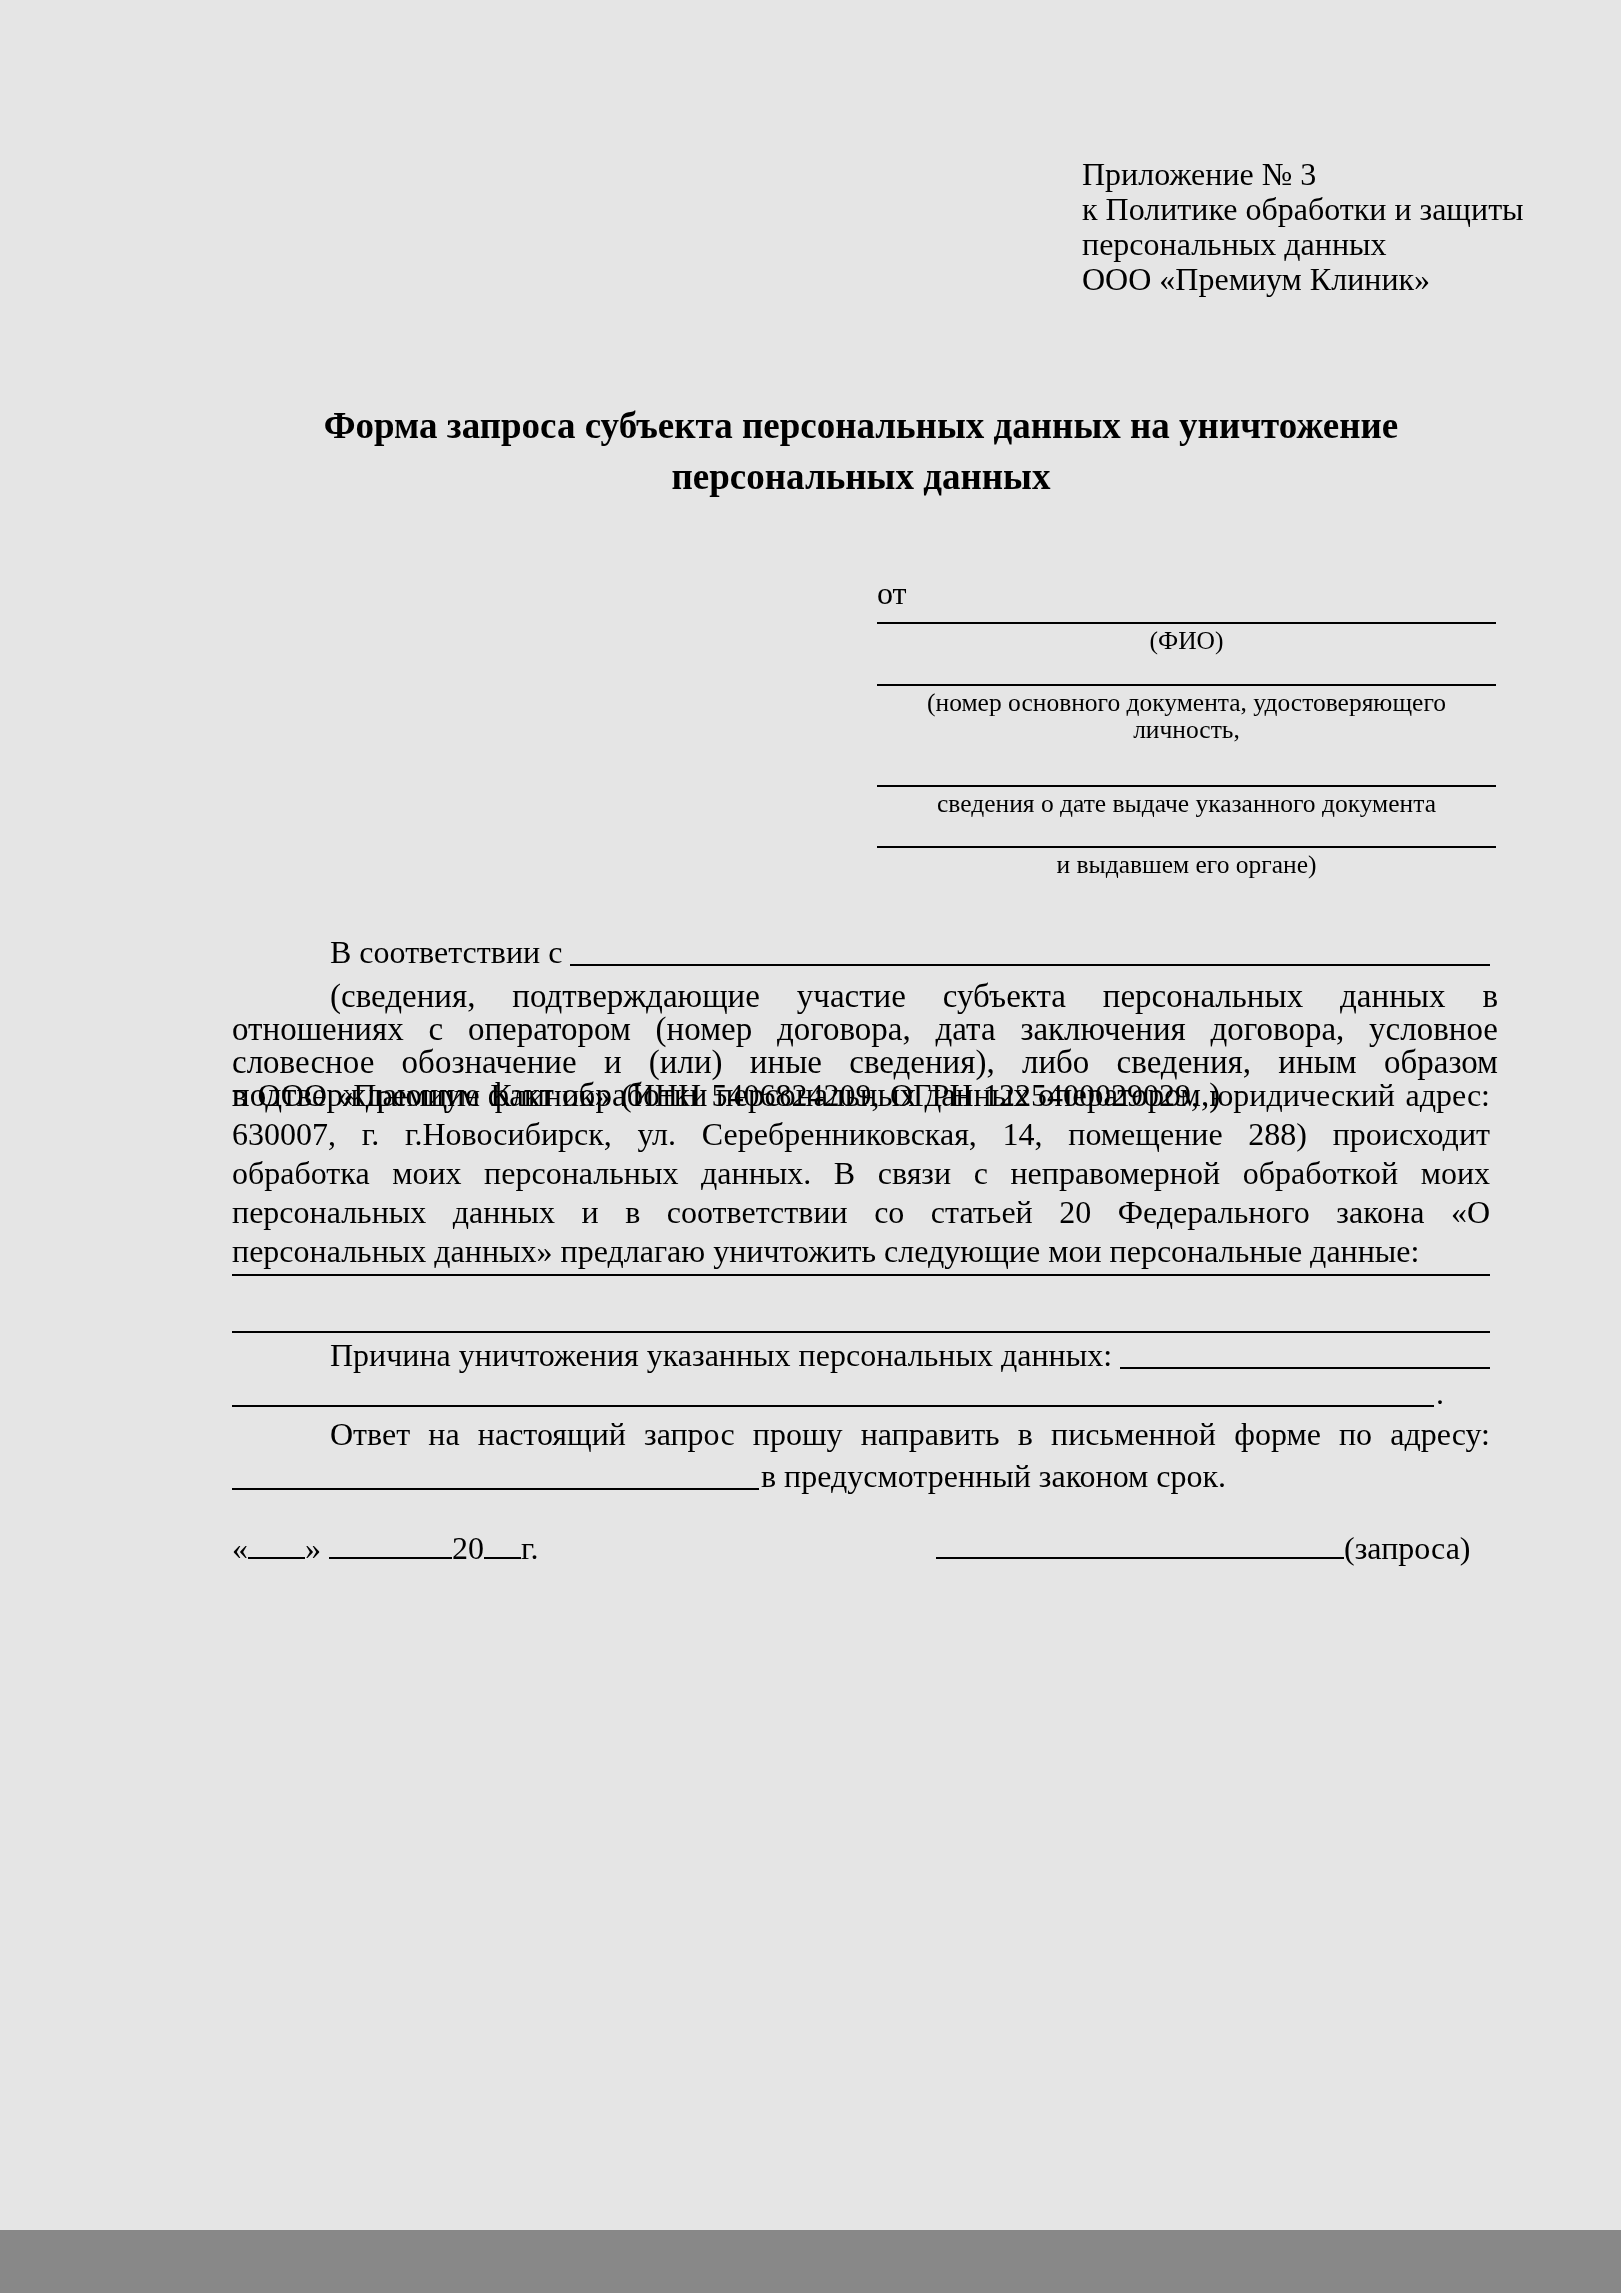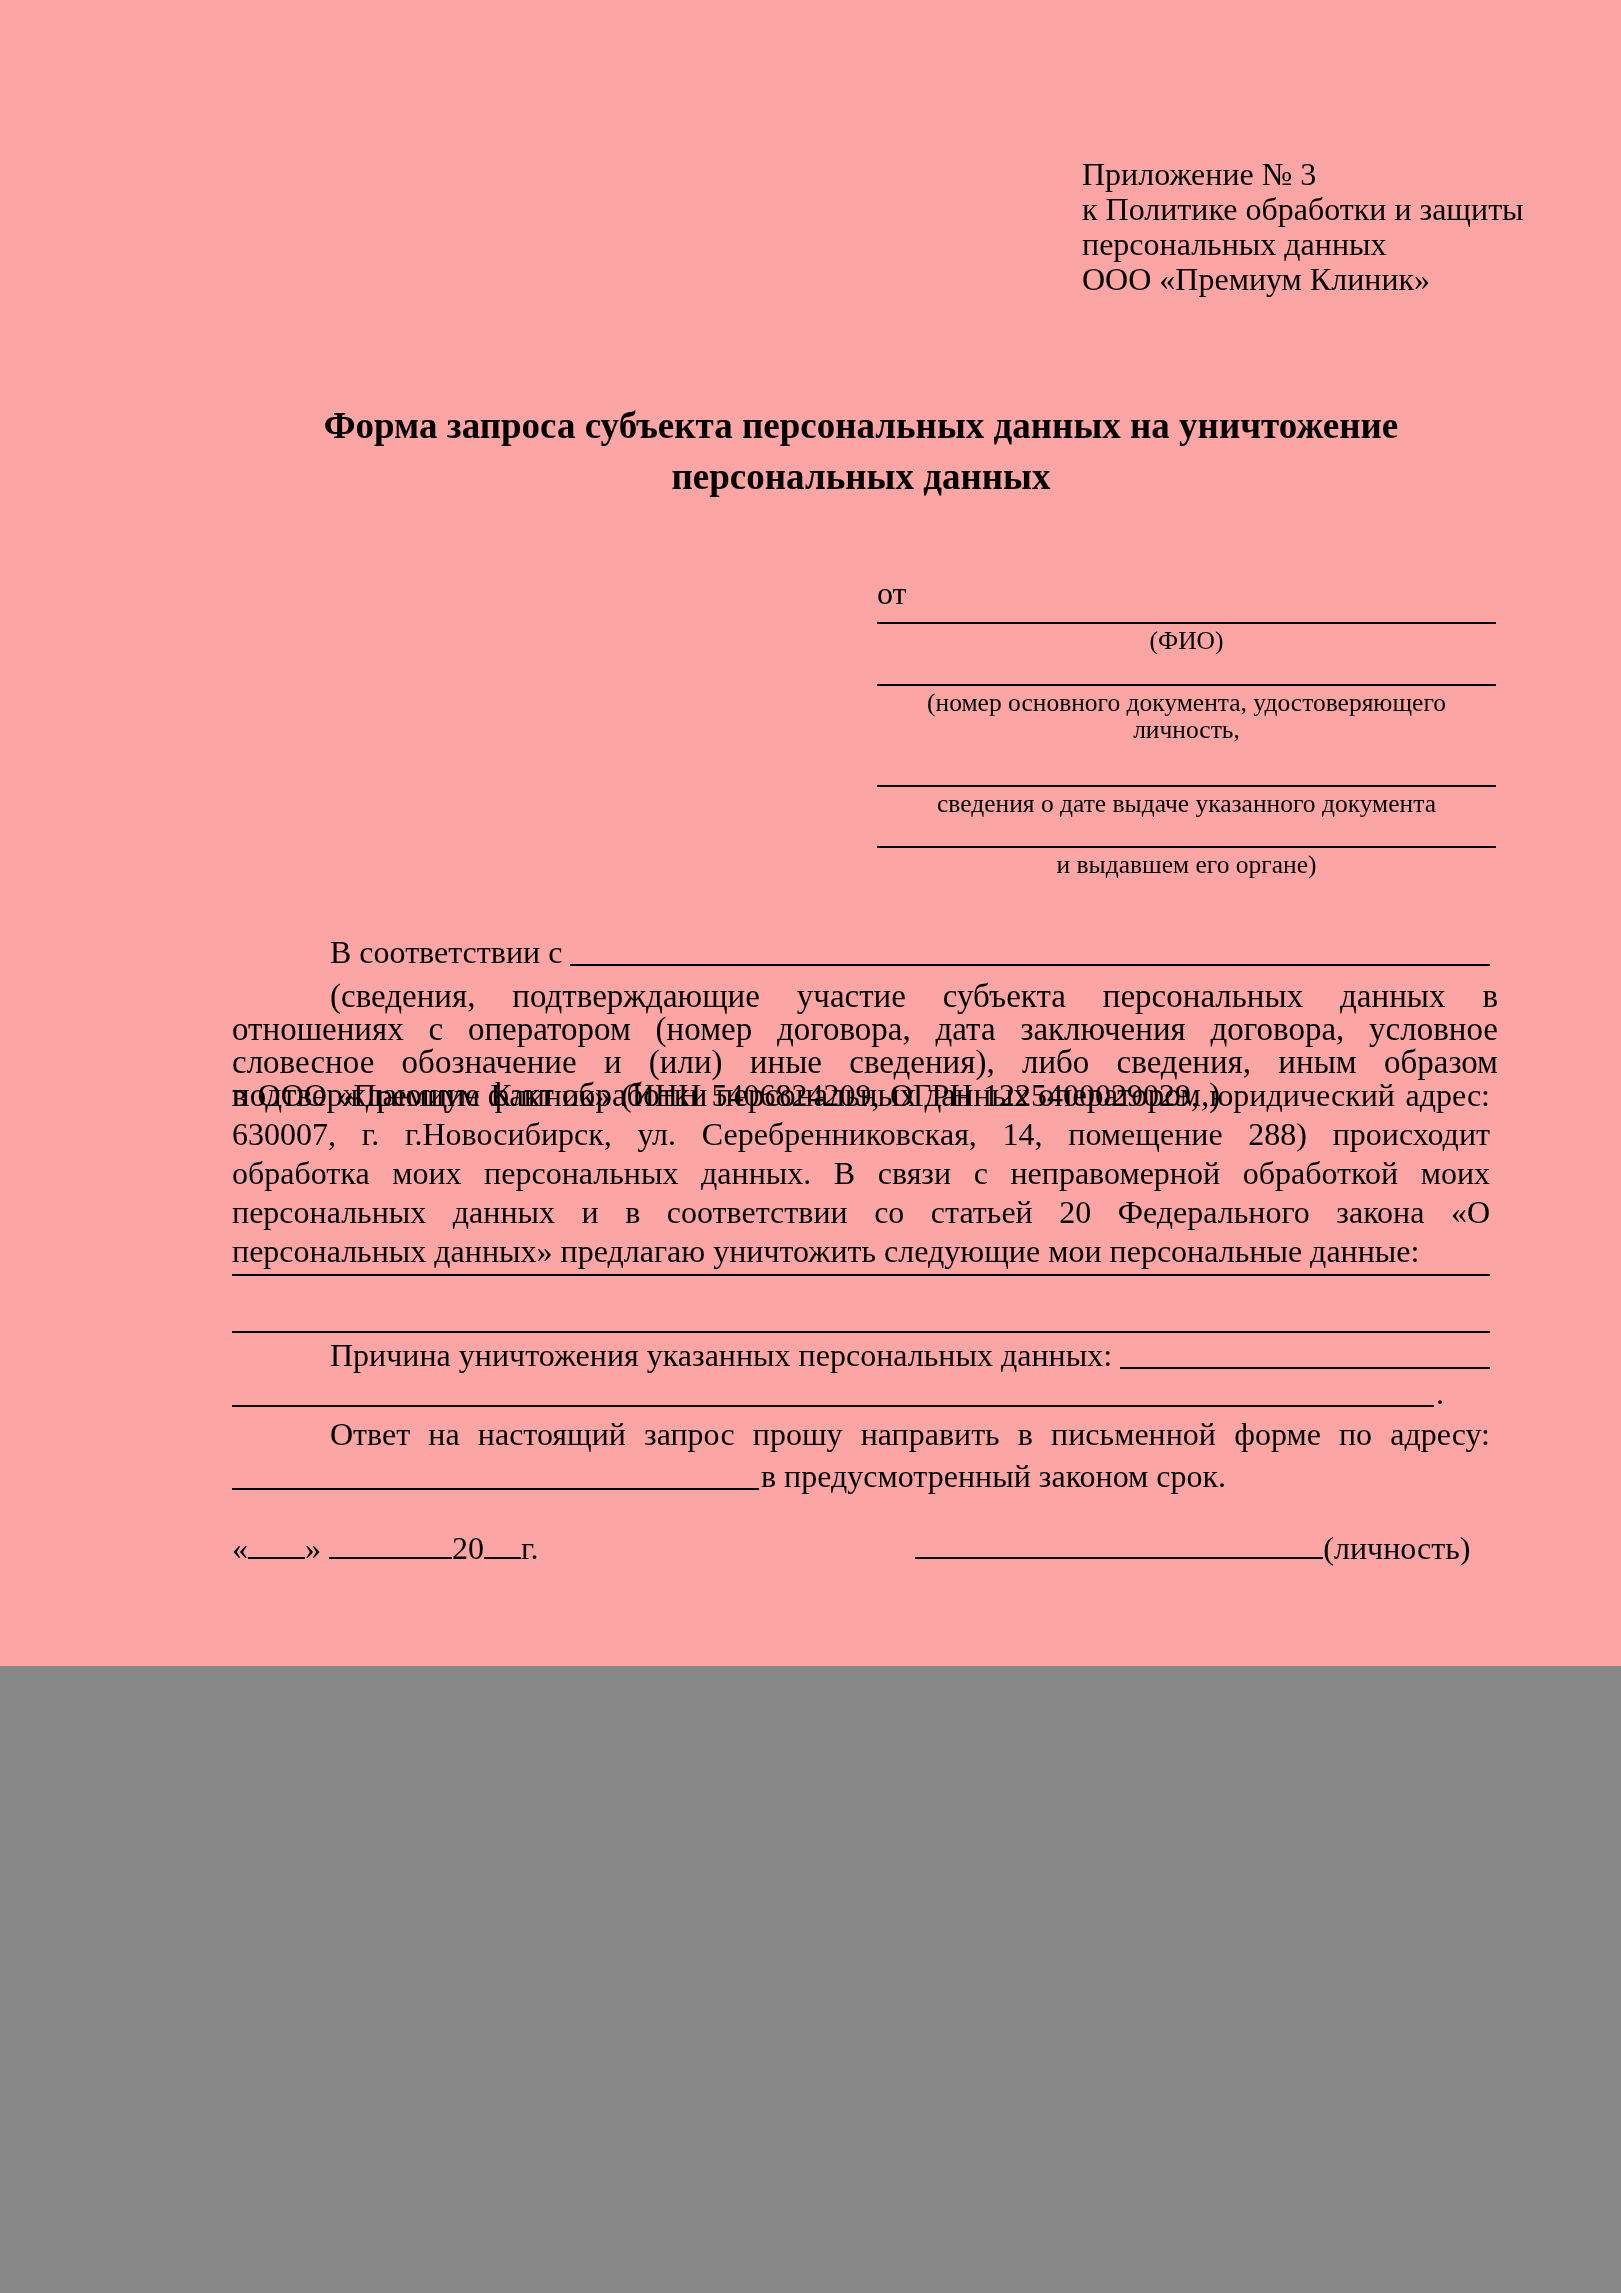--- a/index.html
+++ b/index.html
@@ -1,20 +1,20 @@
 <!DOCTYPE html>
 <html lang="ru"><head>
 <meta charset="utf-8">
 <style>
   html,body{margin:0;padding:0;background:#888;}
   .page{
     position:relative;
-    width:1621px;height:1666px;
+    width:1621px;height:2230px;
     margin:0 auto;
-    background:#fca5a5;
+    background:#e5e5e5;
     color:#000;
     font-family:"Liberation Serif","DejaVu Serif",serif;
     overflow:hidden;
   }
   .abs{position:absolute;}
 
   
   #appendix{top:157px;left:1082px;width:451px;font-size:32px;line-height:35px;}
 
   
@@ -119,18 +119,18 @@
     <span class="addrfill"></span>
     <span class="tail">в предусмотренный законом срок.</span>
   </div>
 
   <div class="abs" id="footer">
     <span class="date">
       <span>«</span><span class="blank w58"></span><span>»</span>
       <span class="blank w126"></span><span>20</span><span class="blank w38"></span><span>г.</span>
     </span>
     <span class="sig">
-      <span class="blank w416"></span><span>(личность)</span>
+      <span class="blank w416"></span><span>(запроса)</span>
     </span>
   </div>
 
 </div>
 
 
 </body></html>

